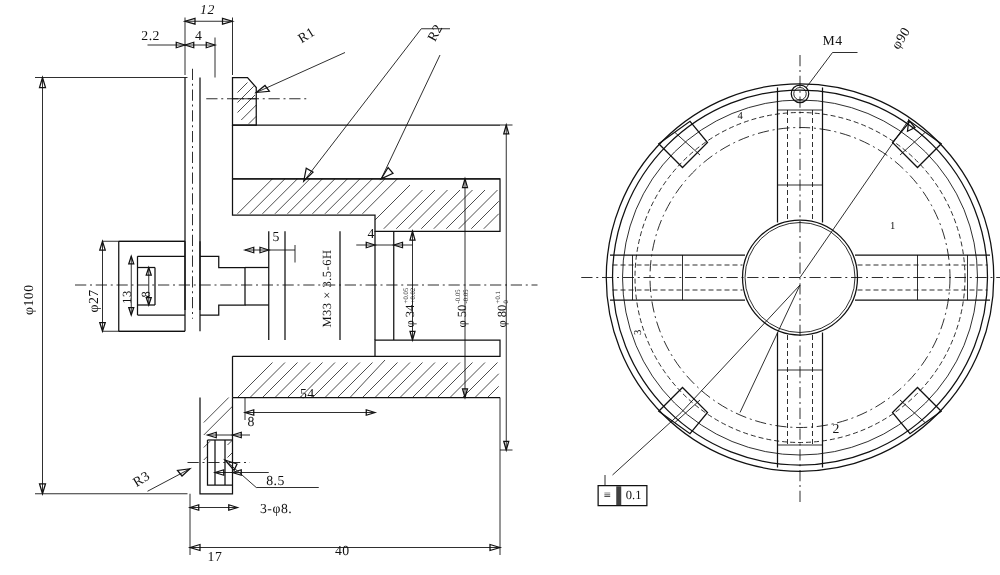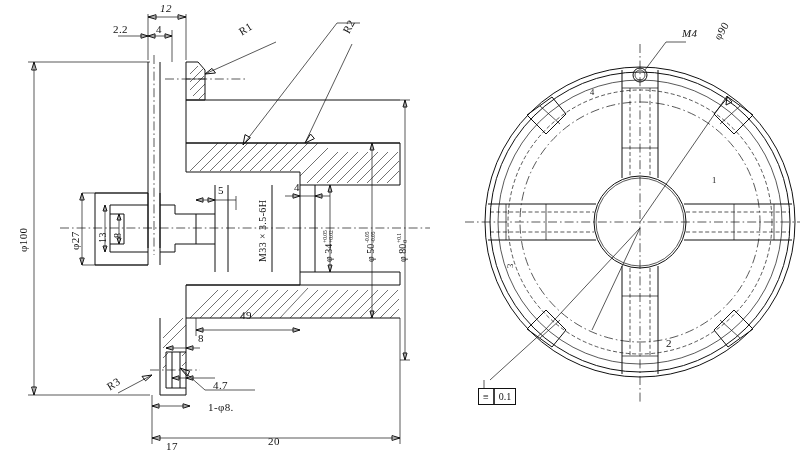--- a/index.html
+++ b/index.html
@@ -19,21 +19,21 @@
     letter-spacing:.4px;
   }
   .lbl.sm{font-size:10px;}
   .lbl.xs{font-size:8.5px;}
   .rot90{transform:rotate(-90deg);transform-origin:left top;}
   .fcf{
     position:absolute;display:flex;align-items:stretch;border:1px solid #111;
     height:15px;background:#fff;
   }
   .fcf div{display:flex;align-items:center;justify-content:center;padding:0 4px;font-size:10px;}
-  .fcf div+div{border-left:2px solid #404040;}
+  .fcf div+div{border-left:4px solid #404040;}
   svg{display:block;}
   .ln{stroke:#111;fill:none;}
   .thin{stroke-width:.7;}
   .med{stroke-width:1;}
   .dash{stroke-dasharray:9 3 1.6 3;stroke-width:.7;}
   .hid{stroke-dasharray:4 2.4;stroke-width:.7;}
   .hatch{stroke:#111;stroke-width:.6;}
 </style>
 </head>
 <body>
@@ -373,33 +373,33 @@
     </span>
   </span>
 </div>
 
 <div class="lbl" style="left:237px;top:28px;transform:rotate(-32deg);transform-origin:left top;">R1</div>
 
 <div class="lbl" style="left:341px;top:30px;transform:rotate(-62deg);transform-origin:left top;">R2</div>
 
 <div class="lbl" style="left:105px;top:383px;transform:rotate(-32deg);transform-origin:left top;">R3</div>
 
-<div class="lbl" style="left:240px;top:310px;">49</div>
+<div class="lbl" style="left:240px;top:310px;">54</div>
 
 <div class="lbl" style="left:198px;top:333px;">8</div>
 
-<div class="lbl" style="left:213px;top:380px;">4.7</div>
+<div class="lbl" style="left:213px;top:380px;">8.5</div>
 
 <div class="lbl" style="left:166px;top:405px;margin-top:36px;">17</div>
 
-<div class="lbl" style="left:268px;top:436px;">20</div>
-
-<div class="lbl" style="left:208px;top:402px;">1-φ8.</div>
-
-<div class="lbl" style="left:682px;top:28px;font-style:italic;">M4</div>
+<div class="lbl" style="left:268px;top:436px;">40</div>
+
+<div class="lbl" style="left:208px;top:402px;">3-φ8.</div>
+
+<div class="lbl" style="left:658px;top:28px;">M4</div>
 
 <div class="lbl" style="left:712px;top:36px;transform:rotate(-58deg);transform-origin:left top;">φ90</div>
 
 <div class="lbl xs" style="left:712px;top:176px;">1</div>
 
 <div class="lbl" style="left:666px;top:338px;">2</div>
 
 <div class="lbl xs rot90" style="left:506px;top:268px;">3</div>
 
 <div class="lbl xs" style="left:590px;top:88px;">4</div>

